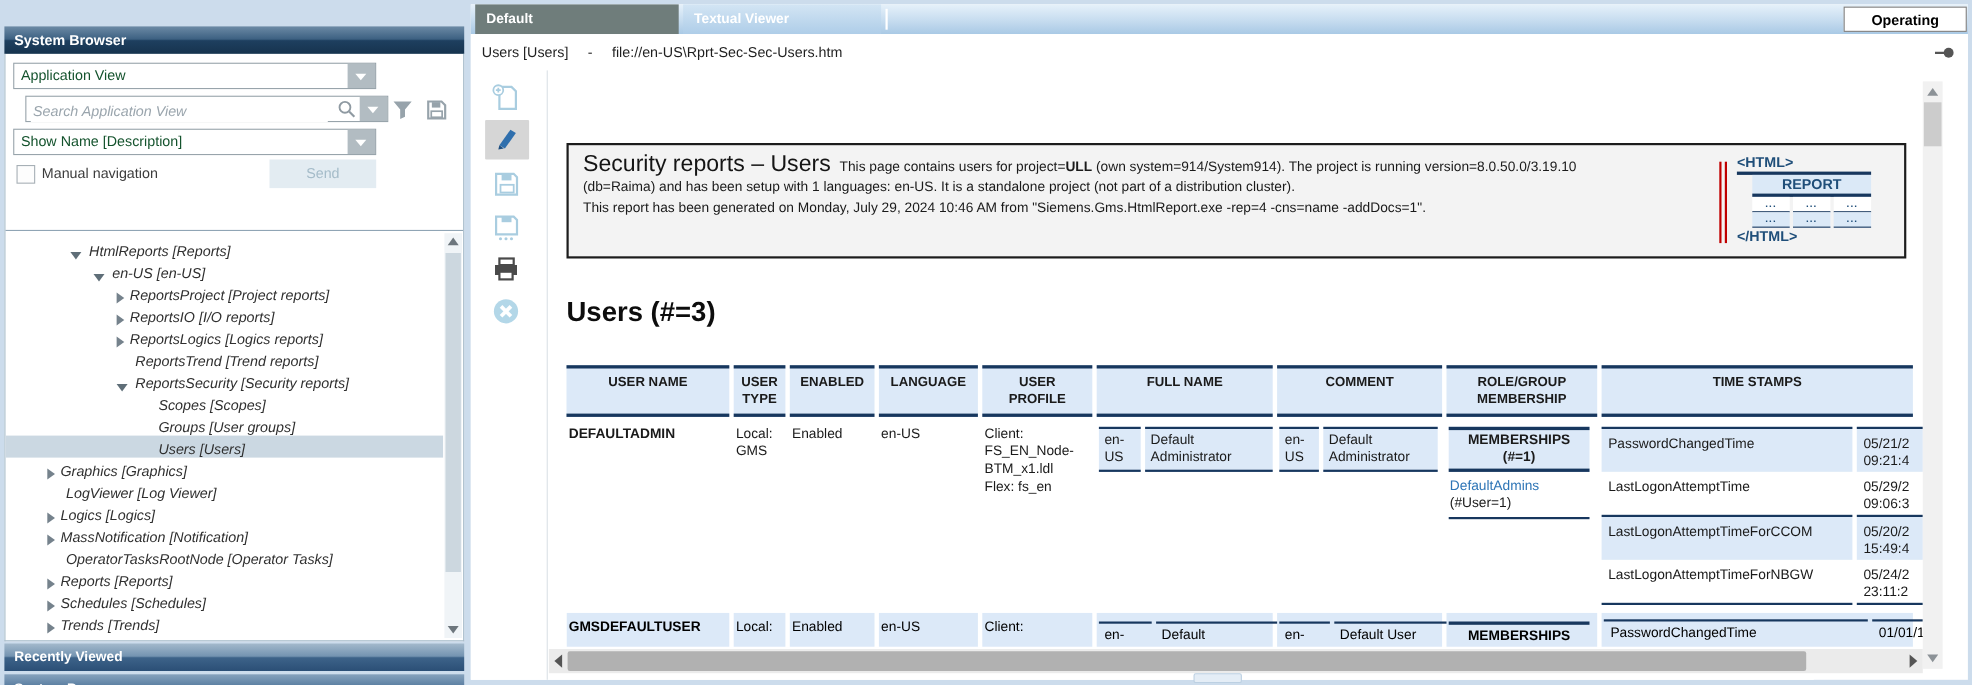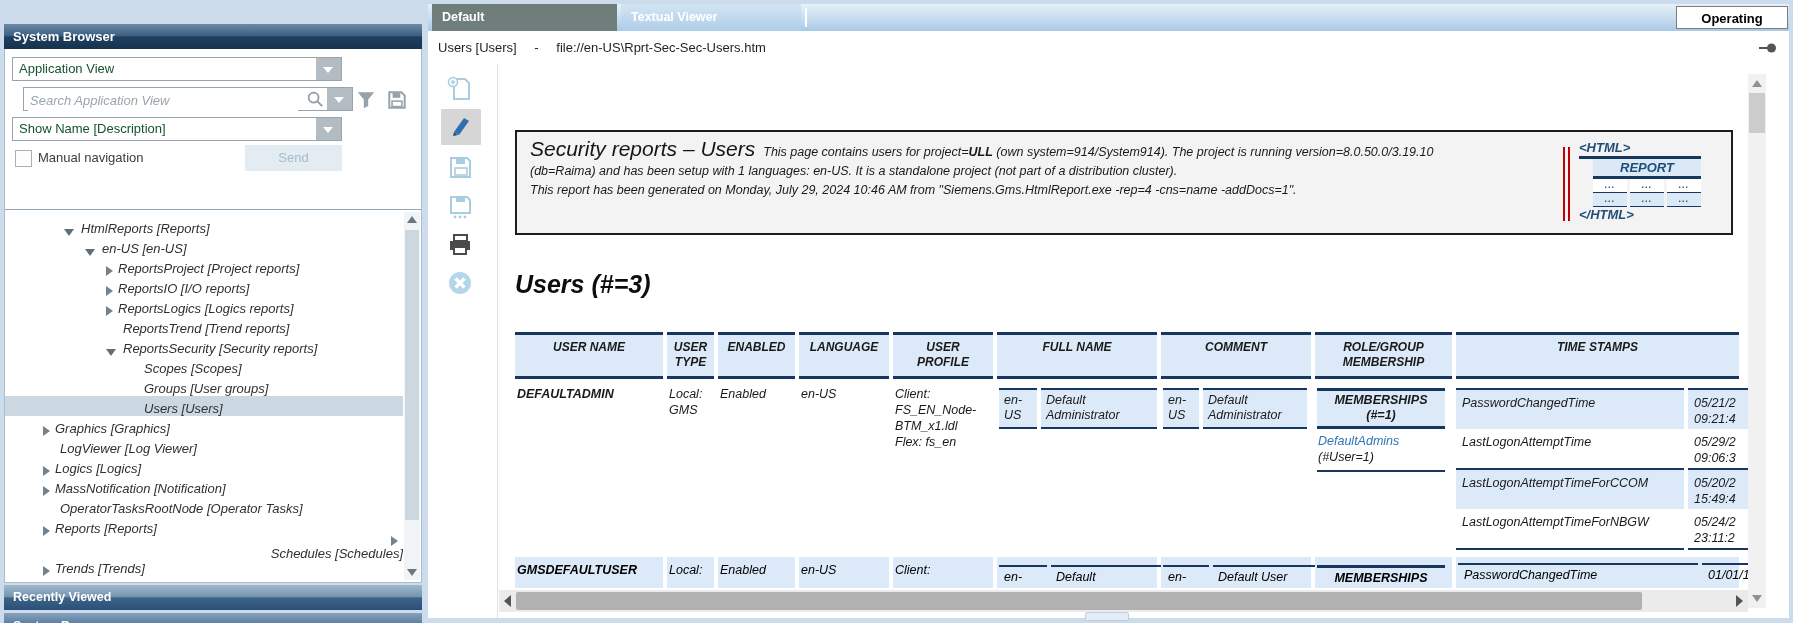--- a/index.html
+++ b/index.html
@@ -39,21 +39,21 @@
   .right-panel{position:absolute;left:428px;top:4px;width:1361px;height:614px;background:#fff;}
   .tabstrip{position:absolute;left:0;top:0;width:1361px;height:27px;background:linear-gradient(180deg,#e6f1fa 0%,#c6dcef 55%,#a9c9e5 100%);}
   .tab-default{position:absolute;left:4px;top:0;width:185px;height:27px;background:#6f7d7b;color:#fff;font-weight:bold;font-size:12.5px;line-height:27px;padding-left:10px;box-sizing:border-box;}
   .tab-textual{position:absolute;left:193px;top:0;width:180px;height:27px;background:linear-gradient(180deg,#d3e5f4 0%,#aecde8 100%);color:#fff;font-weight:bold;font-size:12.5px;line-height:27px;padding-left:10px;box-sizing:border-box;}
   .tab-sep{position:absolute;left:377px;top:4px;width:2px;height:19px;background:#fff;}
   .operating{position:absolute;right:1px;top:2px;width:112px;height:23px;background:#fff;border:1px solid #7d7d7d;color:#000;font-weight:bold;font-size:13px;text-align:center;line-height:23px;box-sizing:border-box;}
   .crumb-row{position:absolute;left:0;top:27px;width:1361px;height:33px;background:#fff;}
   .crumb-row .txt{position:absolute;left:10px;top:9px;font-size:13px;color:#1f1f1f;}
   .crumb-row .sep{margin:0 14px;color:#1f1f1f;}
   .pin{position:absolute;right:12px;top:10px;}
-  .content{position:absolute;left:0;top:60px;width:1221px;height:554px;background:#fff;font-style:italic;}
+  .content{position:absolute;left:0;top:60px;width:1221px;height:554px;background:#fff;}
   .rtoolbar{position:absolute;left:0;top:0;width:70px;height:554px;border-right:1px solid #dbe1e6;box-sizing:border-box;}
   .ticon{position:absolute;left:18px;width:30px;height:30px;}
   .ticon.sel-bg{left:13px;width:40px;height:36px;background:#d6d6d6;border-radius:1px;}
   .ticon.sel-bg svg{margin:3px 0 0 5px;}
 
   
   .report-vp{position:absolute;left:71px;top:0;width:1249px;height:524px;background:#fff;overflow:hidden;}
   .rh-box{position:absolute;left:16px;top:66px;width:1218px;height:105px;background:#f3f3f3;border:2px solid #1c1c1c;box-sizing:border-box;}
   .rh-text{position:absolute;left:13px;top:7px;width:962px;font-size:12.5px;line-height:19px;color:#1a1a1a;}
   .rh-title{font-size:21px;color:#151515;margin-right:8px;}
@@ -213,21 +213,21 @@
             <span class="arr-right"></span>
             <span>MassNotification [Notification]</span>
           </div>
           <div class="tree-item" style="padding-left: 55px;">
             <span>OperatorTasksRootNode [Operator Tasks]</span>
           </div>
           <div class="tree-item" style="padding-left: 38px;">
             <span class="arr-right"></span>
             <span>Reports [Reports]</span>
           </div>
-          <div class="tree-item" style="padding-left: 38px; flex-direction: column;">
+          <div class="tree-item" style="padding-left: 38px;">
             <span class="arr-right"></span>
             <span>Schedules [Schedules]</span>
           </div>
           <div class="tree-item" style="padding-left: 38px;">
             <span class="arr-right"></span>
             <span>Trends [Trends]</span>
           </div>
         </div>
 
       <div class="tree-scroll">

